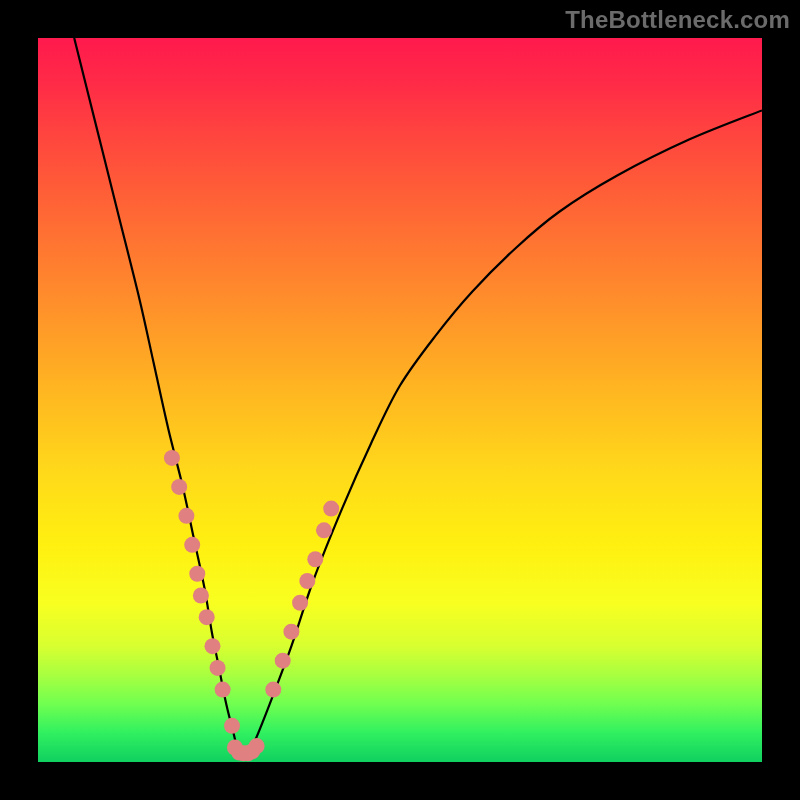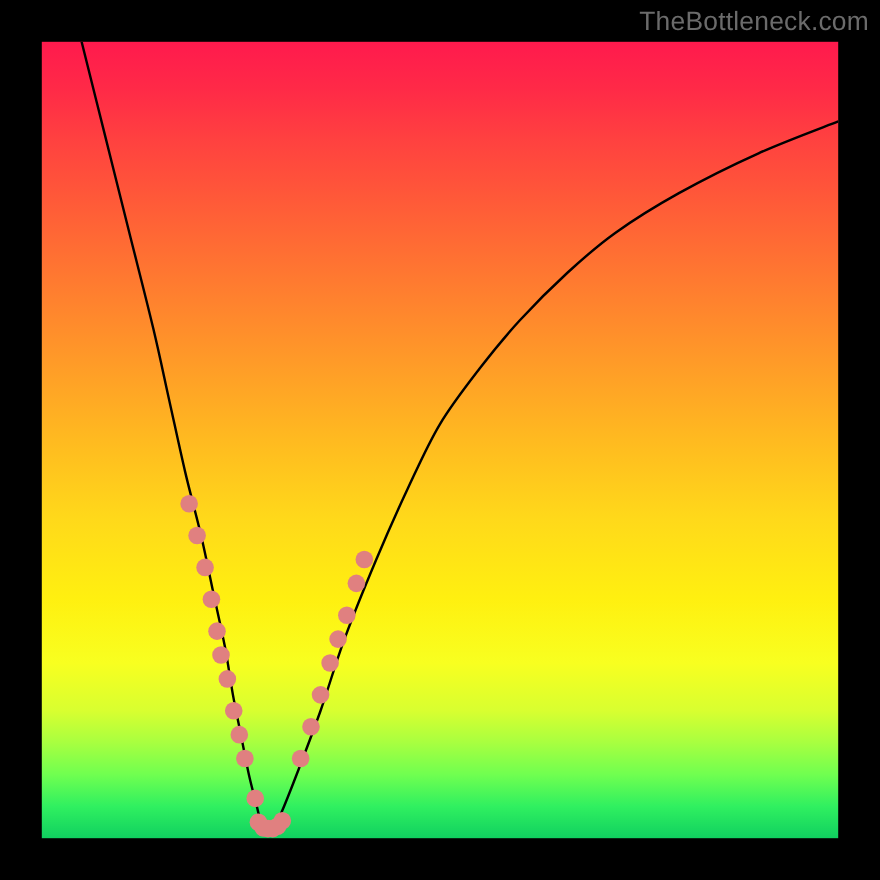--- a/index.html
+++ b/index.html
@@ -49,21 +49,21 @@
     width: 724px;
     height: 724px;
     pointer-events: none;
   }
   .watermark {
     position: absolute;
     top: 6px;
     right: 10px;
     color: #6b6b6b;
     font-size: 24px;
-    font-weight: 400;
+    font-weight: 700;
     letter-spacing: 0.2px;
     user-select: none;
   }
 </style>
 </head>
 <body>
 
 <div class="frame">
   <div class="plot-area">
     <svg class="curve-layer" viewBox="0 0 724 724" preserveAspectRatio="none">

